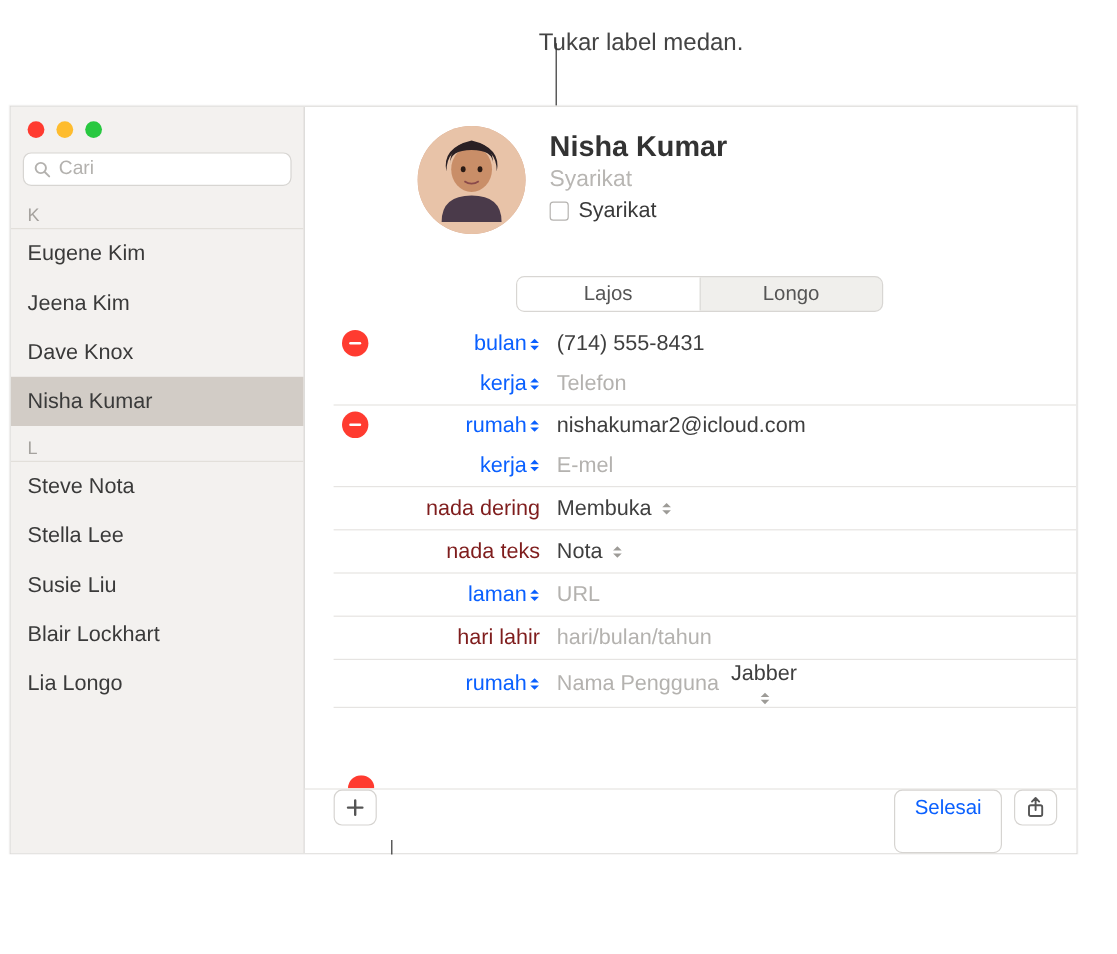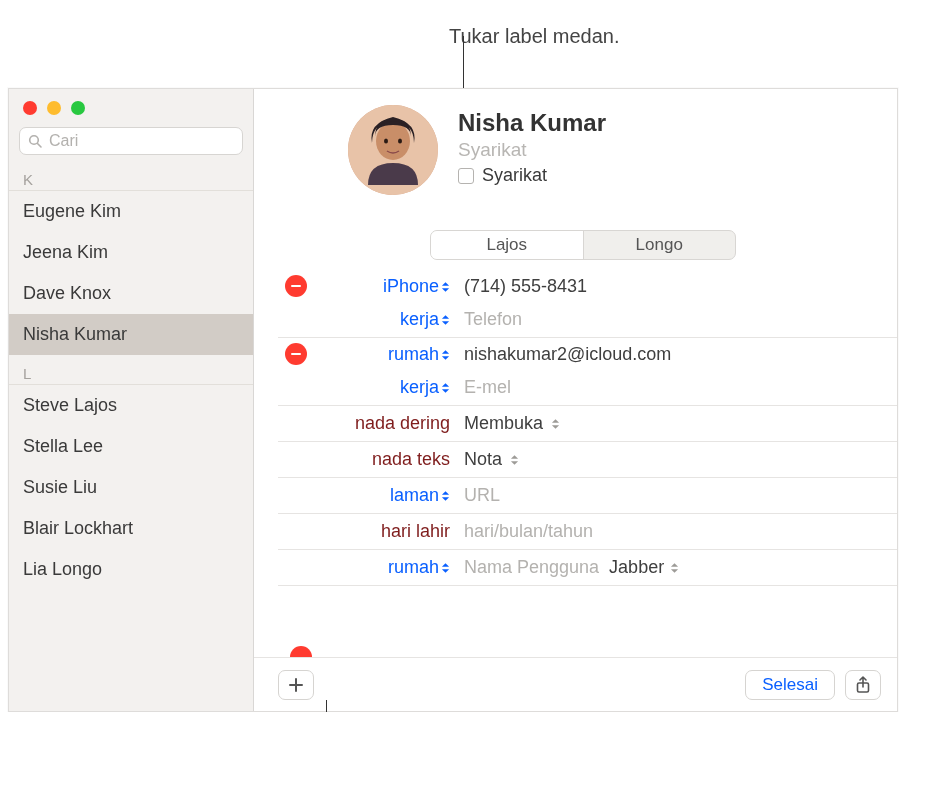--- a/index.html
+++ b/index.html
@@ -124,21 +124,21 @@
   .arrows{display:inline-flex;flex-direction:column;line-height:5px;margin-left:2px;vertical-align:middle;}
   .arrows svg{width:9px;height:6px;}
   .arrows.gray path{fill:#9d9b97;}
   .arrows.blue path{fill:var(--blue);}
   .val-col{padding-left:8px;font-size:18px;color:#3f3f3f;display:flex;align-items:center;gap:6px;}
   .val-ph{color:#b4b2af;}
   .footer{
     position:absolute;left:0;right:0;bottom:0;height:54px;
     border-top:1px solid var(--row);
     background:#fff;
-    display:flex;align-items:center;justify-content:space-between;
+    display:flex;justify-content:space-between;
     padding:0 16px 0 24px;
   }
   .add-btn{
     width:36px;height:30px;border:1px solid #d6d4d1;border-radius:7px;background:#fff;
     display:flex;align-items:center;justify-content:center;font-size:22px;color:#555;
   }
   .right-btns{display:flex;gap:10px;}
   .done-btn{
     border:1px solid #d6d4d1;border-radius:7px;background:#fff;
     padding:4px 16px;color:var(--blue);font-size:17px;
@@ -172,21 +172,21 @@
           </svg>
         <span class="ph">Cari</span>
       </div>
       <div class="list">
         <div class="section-letter">K</div>
         <div class="item">Eugene Kim</div>
         <div class="item">Jeena Kim</div>
         <div class="item">Dave Knox</div>
         <div class="item sel">Nisha Kumar</div>
         <div class="section-letter">L</div>
-        <div class="item">Steve Lajos</div>
+        <div class="item">Steve Nota</div>
         <div class="item">Stella Lee</div>
         <div class="item">Susie Liu</div>
         <div class="item">Blair Lockhart</div>
         <div class="item">Lia Longo</div>
       </div>
     </div>
 
     <div class="main">
       <div class="header">
         <div class="avatar">
@@ -215,21 +215,21 @@
         <div class="tab active">Lajos</div>
         <div class="tab">Longo</div>
       </div>
 
       <div class="fields">
 
         <div class="row nobottom">
           <div class="minus-col">
               <span class="minus"></span>
             </div>
-          <div class="lbl-col"><span class="lbl-blue">iPhone</span><span class="arrows blue">
+          <div class="lbl-col"><span class="lbl-blue">bulan</span><span class="arrows blue">
                 <svg viewBox="0 0 10 6">
                   <path d="M1 5 L5 1 L9 5 Z"></path>
                 </svg>
                 <svg viewBox="0 0 10 6">
                   <path d="M1 1 L5 5 L9 1 Z"></path>
                 </svg>
               </span></div>
           <div class="val-col">(714) 555-8431</div>
         </div>
         <div class="row">
@@ -336,21 +336,21 @@
           <div class="lbl-col"><span class="lbl-blue">rumah</span><span class="arrows blue">
                 <svg viewBox="0 0 10 6">
                   <path d="M1 5 L5 1 L9 5 Z"></path>
                 </svg>
                 <svg viewBox="0 0 10 6">
                   <path d="M1 1 L5 5 L9 1 Z"></path>
                 </svg>
               </span></div>
           <div class="val-col">
             <span class="val-ph">Nama Pengguna</span>
-            <span style="display:flex;align-items:center;gap:4px;margin-left:4px;">
+            <span style="display:flex;align-items:center;gap:4px;margin-left:4px;flex-direction:column;">
                 <span>Jabber</span>
                 <span class="arrows gray">
                   <svg viewBox="0 0 10 6">
                     <path d="M1 5 L5 1 L9 5 Z"></path>
                   </svg>
                   <svg viewBox="0 0 10 6">
                     <path d="M1 1 L5 5 L9 1 Z"></path>
                   </svg>
                 </span>
               </span>

